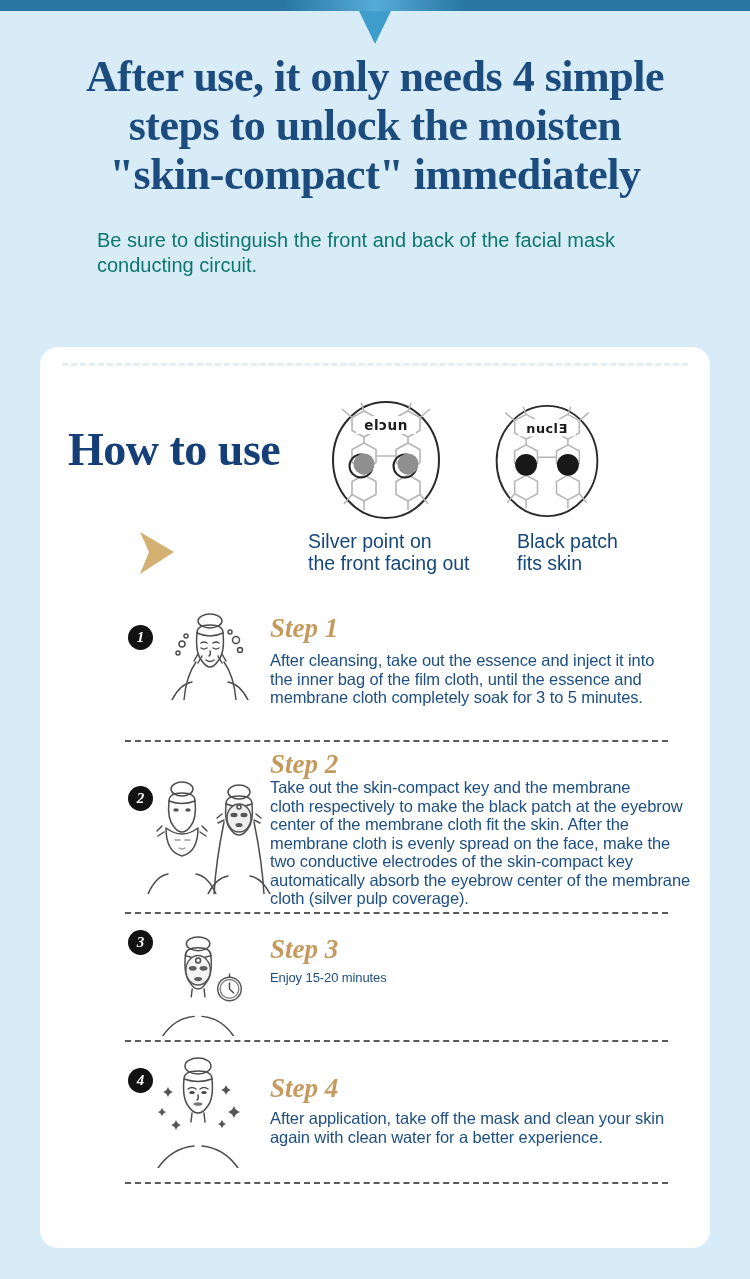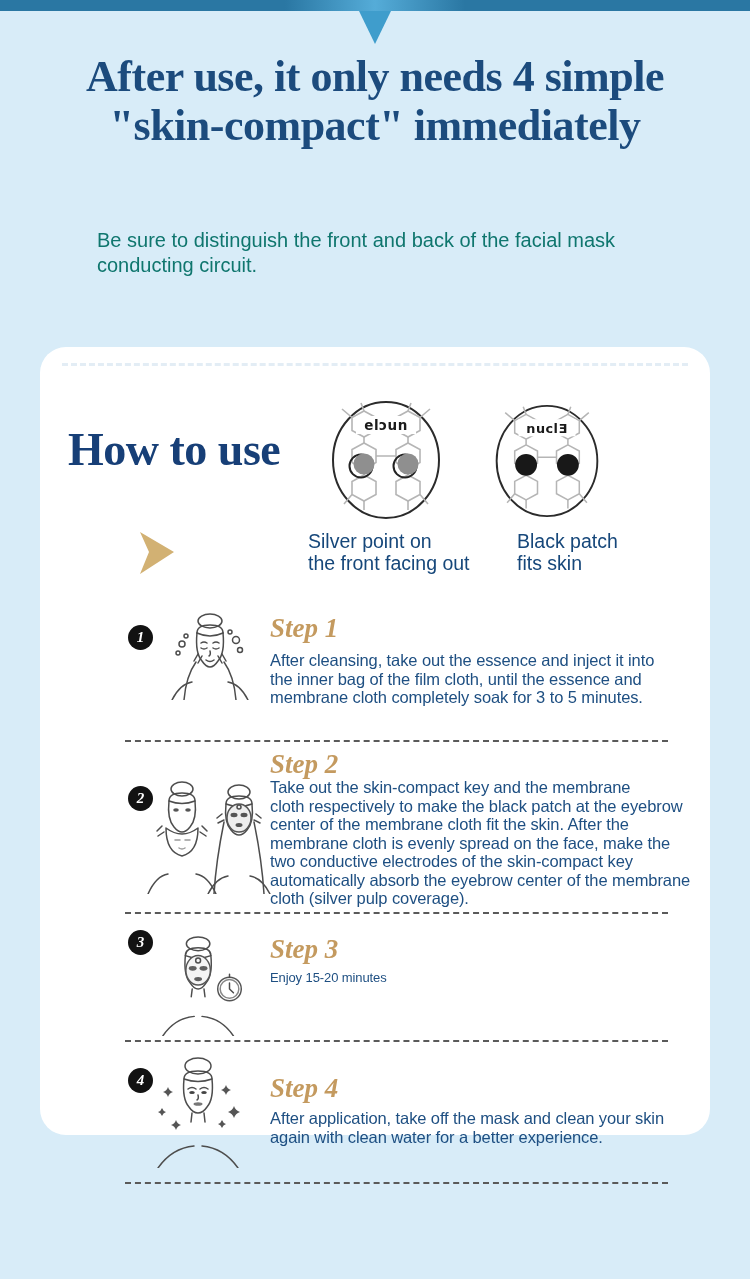--- a/index.html
+++ b/index.html
@@ -7,21 +7,21 @@
         font-family:"Liberation Sans",sans-serif;}
   .top-bar{position:absolute;top:0;left:0;width:750px;height:11px;
         background:linear-gradient(90deg,#2a77a3 0%,#2a77a3 38%,#55acd8 50%,#2a77a3 62%,#2a77a3 100%);}
   .top-triangle{position:absolute;top:11px;left:359px;width:0;height:0;
         border-left:16px solid transparent;border-right:16px solid transparent;
         border-top:33px solid #3f9dcc;}
   .title{position:absolute;top:52px;left:0;width:750px;text-align:center;
         font-family:"Liberation Serif",serif;font-weight:bold;font-size:44px;line-height:49px;
         color:#1c4b7d;letter-spacing:-0.5px;}
   .subtitle{position:absolute;top:228px;left:97px;font-size:20px;line-height:25px;color:#0f766e;}
-  .card{position:absolute;left:40px;top:347px;width:670px;height:788px;background:#ffffff;border-radius:26px;}
+  .card{position:absolute;left:40px;top:347px;width:670px;height:901px;background:#ffffff;border-radius:18px;}
   .card-dashes{position:absolute;top:16px;left:22px;width:626px;border-top:3px dashed #e3edf5;}
   .howto{position:absolute;left:28px;top:76px;font-family:"Liberation Serif",serif;
         font-weight:bold;font-size:46px;color:#173f77;letter-spacing:-0.5px;}
   .arrow{position:absolute;left:100px;top:185px;}
   .oval{position:absolute;}
   .oval.front{left:290px;top:53px;}
   .oval.back{left:452px;top:57px;}
   .caption{position:absolute;font-size:19.5px;line-height:21.5px;color:#16477a;}
   .caption.front{left:268px;top:184px;}
   .caption.back{left:477px;top:184px;}
@@ -43,20 +43,21 @@
 </head>
 <body>
 
 <div class="page">
 
   <div class="top-bar"></div>
   <div class="top-triangle"></div>
 
   <div class="title">
     <div>After use, it only needs 4 simple</div>
+    <div>steps to unlock the moisten</div>
     <div>"skin-compact" immediately</div>
   </div>
 
   <div class="subtitle">
     <div>Be sure to distinguish the front and back of the facial mask</div>
     <div>conducting circuit.</div>
   </div>
 
   <div class="card">
     <div class="card-dashes"></div>

